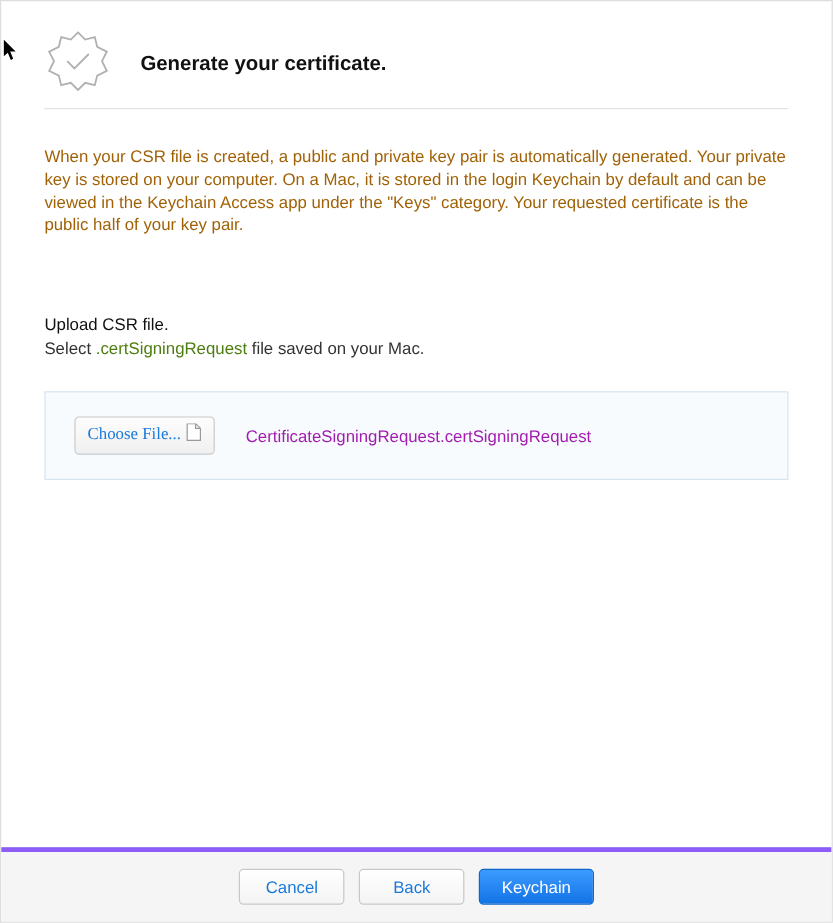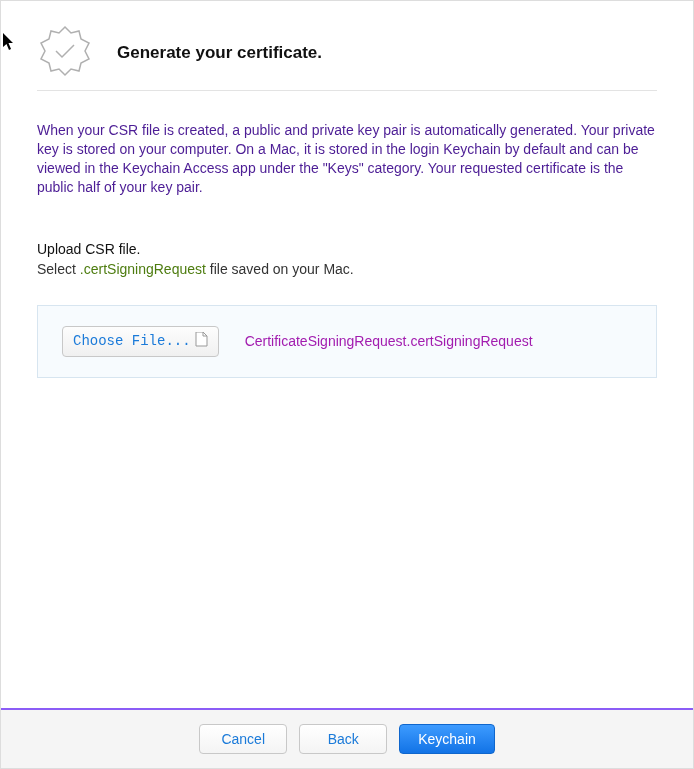--- a/index.html
+++ b/index.html
@@ -41,23 +41,23 @@
     .header-icon {
       flex-shrink: 0;
     }
     .header-title {
       font-size: 17px;
       font-weight: 600;
       color: #111;
     }
     .description {
       font-size: 14px;
-      color: #4c1d95;
+      color: #a16207;
       line-height: 1.35;
-      margin-bottom: 44px;
+      margin-bottom: 65px;
     }
     .upload-section-title {
       font-size: 14px;
       font-weight: 400;
       color: #111;
       margin-bottom: 4px;
     }
     .upload-section-help {
       font-size: 14px;
       color: #333;
@@ -78,32 +78,32 @@
       display: inline-flex;
       align-items: center;
       gap: 4px;
       background: linear-gradient(to bottom, #fdfdfd, #f0f0f0);
       border: 1px solid #c8c8c8;
       border-radius: 4px;
       padding: 5px 10px;
       font-size: 14px;
       color: #1a7ad9;
       cursor: pointer;
-      font-family: Liberation Mono, monospace;
+      font-family: Liberation Serif, serif;
     }
     .file-icon {
       display: inline-block;
     }
     .filename {
       font-size: 14px;
       color: #a21caf;
     }
     .footer {
       background: #f5f5f5;
-      border-top: 2px solid #8b5cf6;
+      border-top: 4px solid #8b5cf6;
       padding: 14px 0;
       display: flex;
       justify-content: center;
       gap: 12px;
     }
     .btn {
       min-width: 88px;
       padding: 6px 18px;
       font-size: 14px;
       font-family: inherit;

